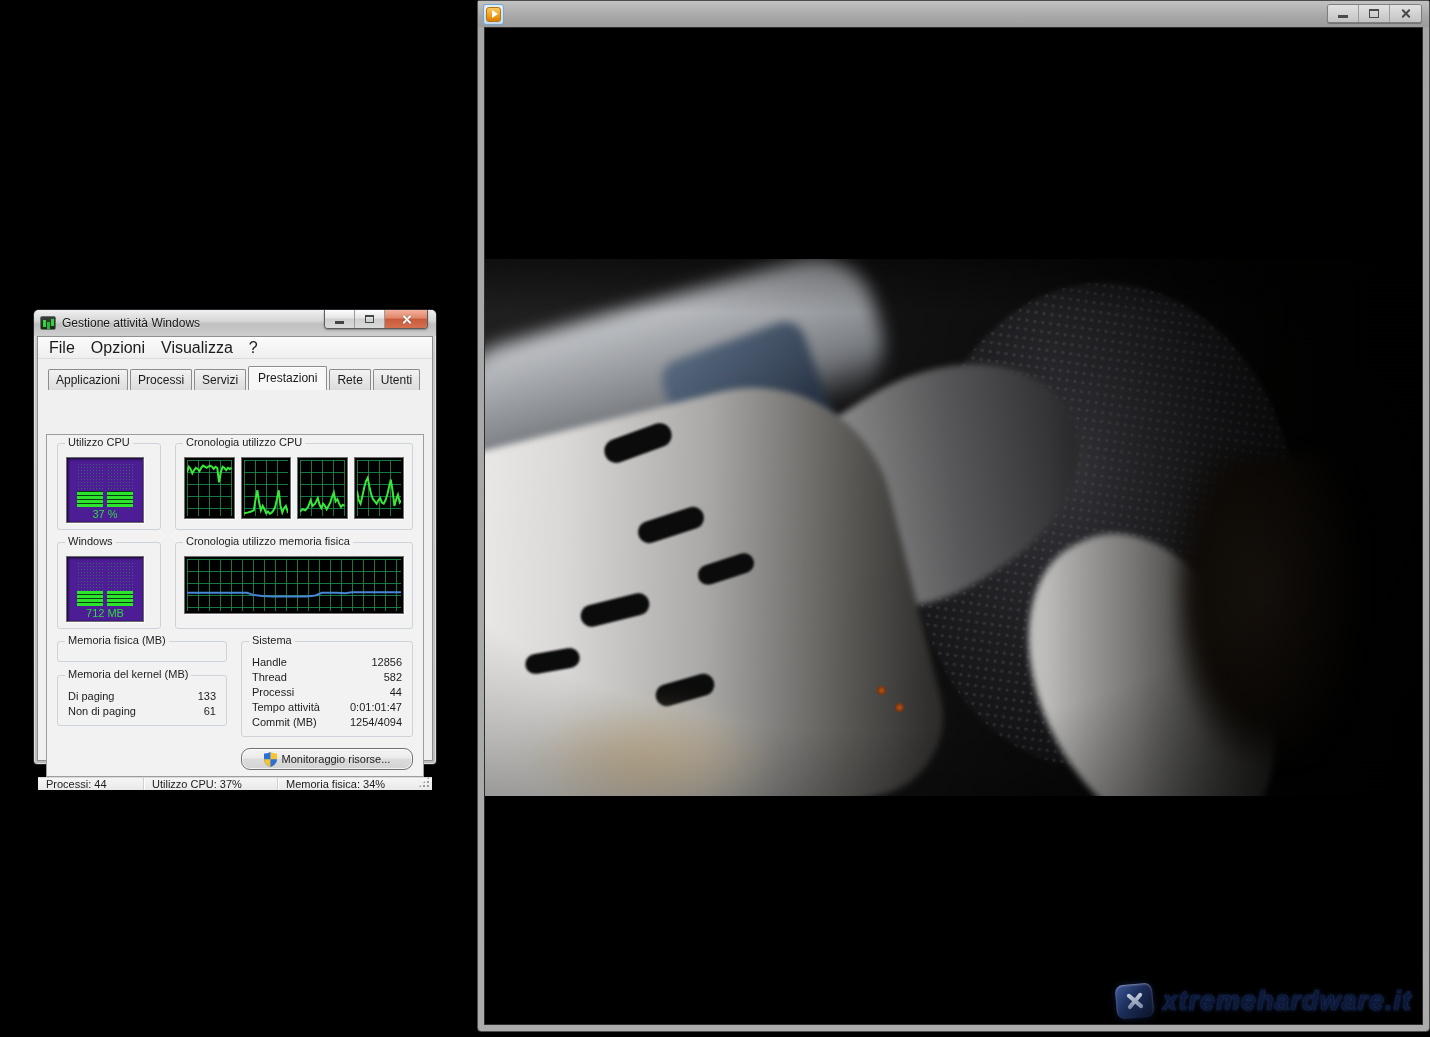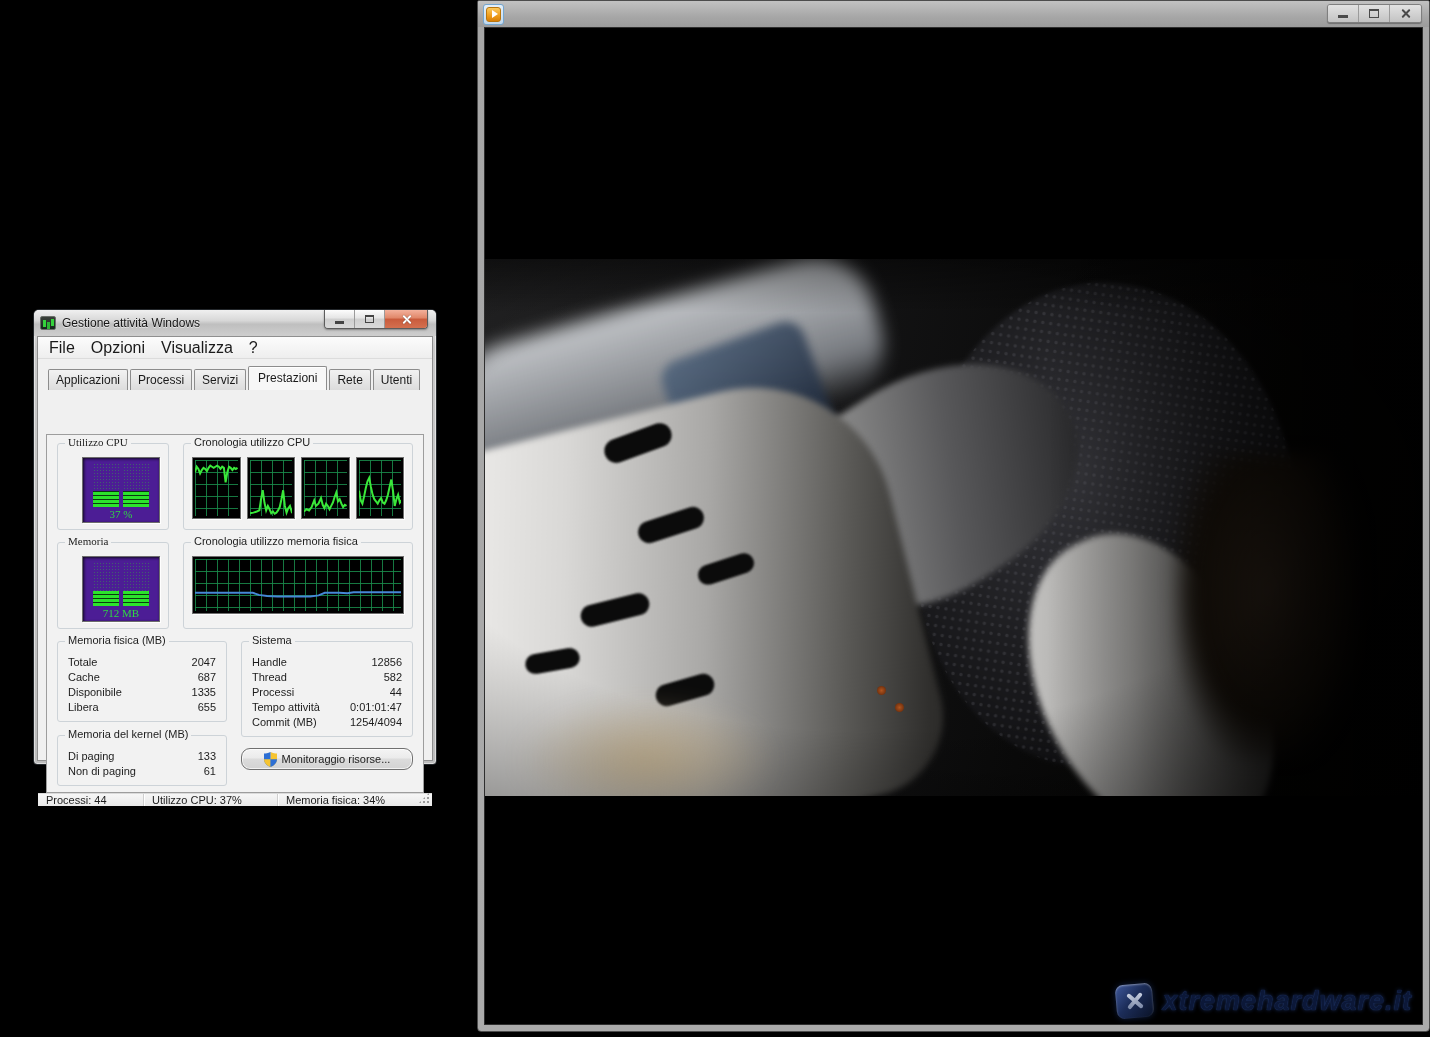--- a/index.html
+++ b/index.html
@@ -46,21 +46,21 @@
   .tm-tab.active{ background:#f7f7f7; padding:4px 9px 5px; top:1px; z-index:3;
     border-radius:2px 2px 0 0; box-shadow:inset 0 1px 0 #fff; }
   .tm-panel{ flex:1; border:1px solid #9d9d9d; background:#f2f2f2; position:relative; z-index:1;
     padding:8px 10px 6px; display:flex; flex-direction:column; }
 
   .gbox{ position:relative; border:1px solid #cdd3d8; border-radius:3px; padding:13px 8px 6px; }
   .gbox-title{ position:absolute; top:-8px; left:7px; background:#f2f2f2; padding:0 3px;
     font-size:11px; color:#1c1c1c; white-space:nowrap; }
 
   .tm-row{ display:flex; gap:14px; margin-bottom:12px; }
-  .gb-gauge{ width:112px; display:flex; justify-content:flex-end;font-family:Liberation Serif, serif; }
+  .gb-gauge{ width:104px; display:flex; justify-content:flex-start; }
   .gb-hist{ flex:1; }
 
   .led-bezel{ width:78px; height:66px; background:#4c1d95; border:1px solid #6d6d6d;
     box-shadow:inset 1px 1px 3px rgba(0,0,0,.8), 1px 1px 0 rgba(255,255,255,.9);
     display:flex; flex-direction:column; padding:5px 10px 2px; }
   .led-cols{ flex:1; display:flex; gap:4px; }
   .led-col{ flex:1; position:relative;
     background-image:radial-gradient(rgba(50,180,60,.45) 28%, transparent 34%);
     background-size:3px 3px; }
   .led-fill{ position:absolute; left:0; right:0; bottom:0;
@@ -263,21 +263,21 @@
                       <polyline points="0,55 4,72 8,78 12,65 16,50 20,38 24,32 28,48 32,62 36,70 40,74 44,78 48,72 52,68 56,76 60,78 64,72 68,62 72,48 76,35 80,55 84,82 88,70 92,62 96,76 100,72" fill="none" stroke="#3ae83a" stroke-width="2" vector-effect="non-scaling-stroke"></polyline>
                     </svg>
                   </div>
                 </div>
             </div>
           </div>
         </div>
 
         <div class="tm-row">
           <div class="gbox gb-gauge">
-            <span class="gbox-title">Memoria</span>
+            <span class="gbox-title">Windows</span>
             <div class="led-bezel">
               <div class="led-cols">
                 <div class="led-col">
                     <div class="led-fill" style="height: 35%;"></div>
                   </div>
                 <div class="led-col">
                     <div class="led-fill" style="height: 35%;"></div>
                   </div>
               </div>
               <div class="led-text">712 MB</div>
@@ -292,38 +292,20 @@
                   </svg>
                 </div>
               </div>
           </div>
         </div>
 
         <div class="tm-bottomgrid">
           <div class="tm-col-left">
             <div class="gbox">
               <span class="gbox-title">Memoria fisica (MB)</span>
-              <div>
-                  <div class="kv-row">
-                    <span class="kv-l">Totale</span>
-                    <span class="kv-v">2047</span>
-                  </div>
-                  <div class="kv-row">
-                    <span class="kv-l">Cache</span>
-                    <span class="kv-v">687</span>
-                  </div>
-                  <div class="kv-row">
-                    <span class="kv-l">Disponibile</span>
-                    <span class="kv-v">1335</span>
-                  </div>
-                  <div class="kv-row">
-                    <span class="kv-l">Libera</span>
-                    <span class="kv-v">655</span>
-                  </div>
-                </div>
             </div>
             <div class="gbox">
               <span class="gbox-title">Memoria del kernel (MB)</span>
               <div>
                   <div class="kv-row">
                     <span class="kv-l">Di paging</span>
                     <span class="kv-v">133</span>
                   </div>
                   <div class="kv-row">
                     <span class="kv-l">Non di paging</span>

